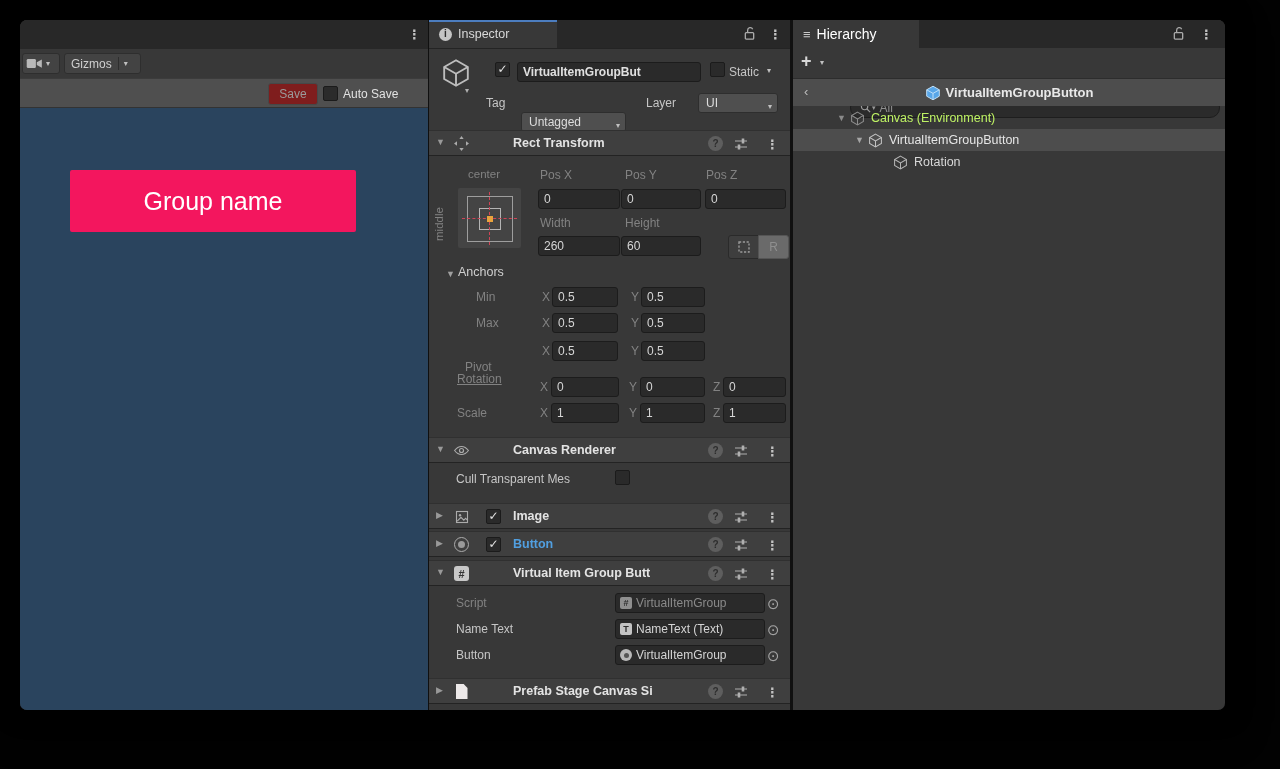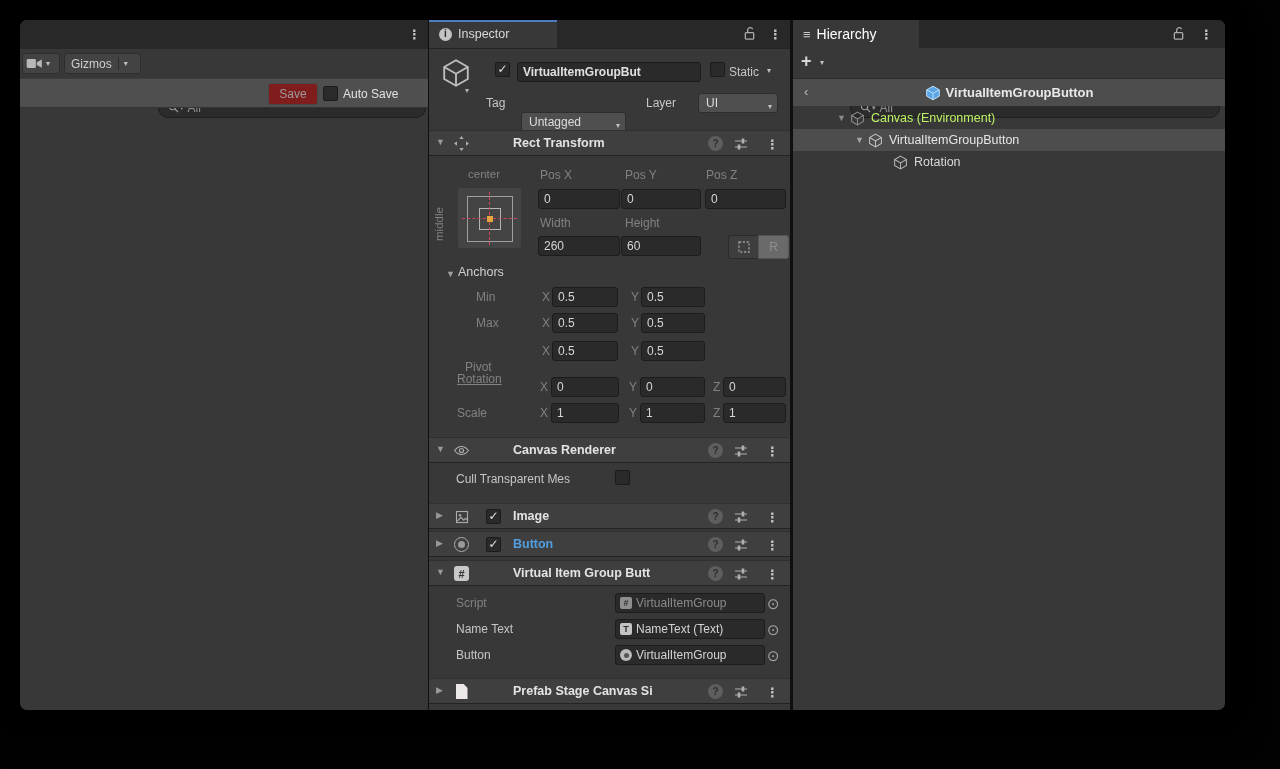--- a/index.html
+++ b/index.html
@@ -72,20 +72,25 @@
     </div>
 
     <div class="abs" style="left:0;top:58px;width:408px;height:30px;background:#4F4F4F;border-top:1px solid #3C3C3C;border-bottom:1px solid #333;box-sizing:border-box;">
       <div class="abs" style="left:248px;top:4px;width:48px;height:20px;background:#7f1d1d;border:1px solid #474747;border-radius:3px;color:#9B9B9B;font-size:12px;display:flex;align-items:center;justify-content:center;">
         <span>Save</span>
       </div>
       <span class="checkbox" style="left:303px;top:7px;background:#2B2B2B;"></span>
       <span class="lbl" style="left:323px;top:8px;color:#E2E2E2;">Auto Save</span>
     </div>
 
+    <div class="abs" style="left: 0px; top: 88px; width: 408px; height: 602px; background: rgb(42, 68, 94);">
+      <div class="abs" style="left: 50px; top: 62px; width: 286px; height: 62px; border-radius: 2px; display: flex; align-items: center; justify-content: center; background: rgb(243, 22, 94);">
+        <span style="color:#FFFFFF;font-size:25px;">Group name</span>
+      </div>
+    </div>
   </div>
 
   <div class="panel" id="inspector-panel" style="left:409px;width:361px;">
     <div class="tabbar">
       <div class="tab" style="width:128px;">
         <span class="tabline"></span>
         <span class="infoicon">i</span>
         <span style="font-size:12.5px;color:#D8D8D8;">Inspector</span>
       </div>
       <span class="abs" style="left:314px;top:6px;">

